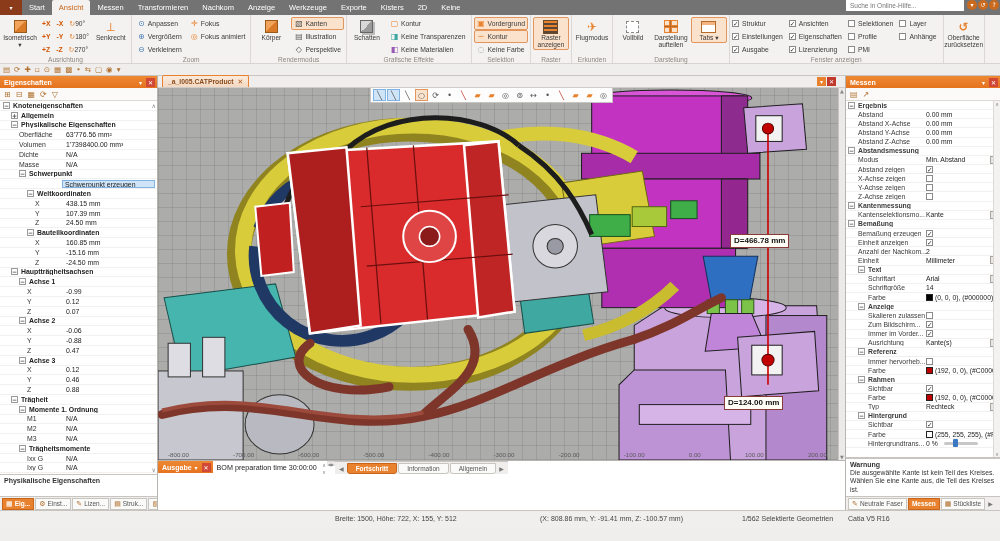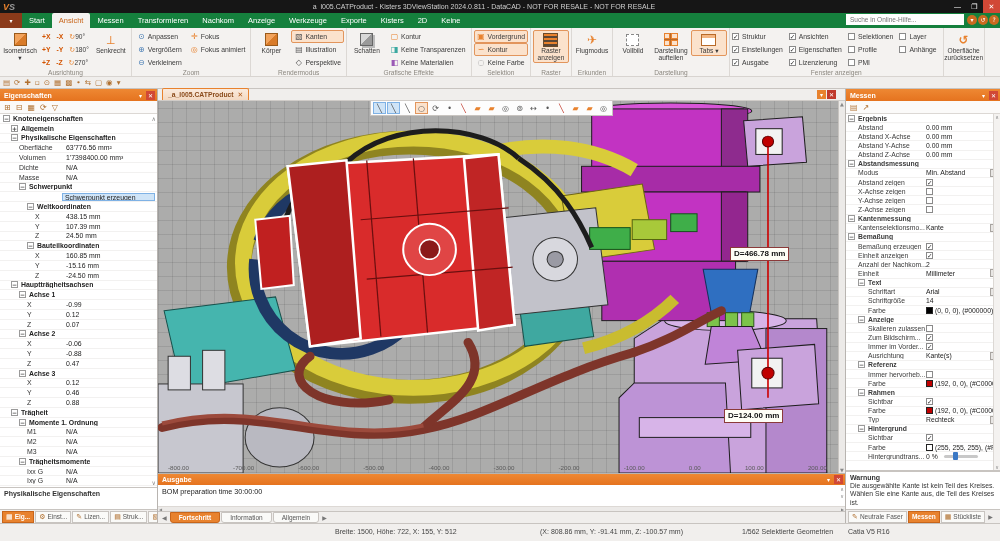--- a/index.html
+++ b/index.html
@@ -9,21 +9,21 @@
   .ic{font-family:"DejaVu Sans",sans-serif}
   
   .titlebar{height:13px;background:#161616;display:flex;align-items:center;color:#ddd}
   .logo{font-weight:bold;font-style:italic;font-size:9px;margin-left:3px;letter-spacing:0}
   .logo .v{color:#e8822e}.logo .s{color:#9a9a9a}
   .titletext{flex:1;text-align:center;font-size:7px;color:#cfcfcf;white-space:nowrap;overflow:hidden}
   .winctl{display:flex;height:13px}
   .winctl span{width:17px;text-align:center;line-height:13px;font-size:7px;color:#fff}
   .winctl .close{background:#d14836}
   
-  .tabrow{height:15px;background:#15803d;display:flex;align-items:center}
+  .tabrow{height:15px;background:#737373;display:flex;align-items:flex-start}
   .menubtn{width:22px;height:15px;background:#8b3a1a;color:#fff;text-align:center;line-height:15px;font-size:6px}
   .mtab{padding:0 7px;height:15px;line-height:15px;color:#fff;font-size:7.5px;white-space:nowrap}
   .mtab.active{background:#f4f2f0;color:#c8651a;border-radius:2px 2px 0 0}
   .tabspacer{flex:1}
   .helpsearch{width:118px;height:11px;border:none;background:#fff;font-size:6.5px;padding:0 4px;color:#666;margin:0 3px 2px 0;font-family:"Liberation Sans",sans-serif}
   .qbtn{width:10px;height:10px;border-radius:50%;background:#c96a1f;color:#fff;font-size:6px;text-align:center;line-height:10px;margin:0 1px 2px 0}
   
   .ribbon{height:49px;background:#f4f2f0;display:flex;border-bottom:1px solid #d8d4d0}
   .rgroup{position:relative;border-right:1px solid #dcd8d4;padding:2px 2px 9px 2px;display:flex;align-items:flex-start}
   .rglabel{position:absolute;bottom:0;left:0;right:0;text-align:center;font-size:6.6px;color:#8c8880;white-space:nowrap}
@@ -99,21 +99,21 @@
   .vti{width:13px;height:12px;text-align:center;line-height:12px;font-size:8px;color:#555;border:1px solid transparent}
   .vti.selb{background:#cfe4f7;border-color:#7fb2e5}
   .vti.sel{background:#fbe2cc;border-color:#e2955c}
   .vti.rd{color:#c0392b}.vti.or{color:#e8822e}
   .dim{position:absolute;background:#fefef6;border:1px solid #8b3a3a;padding:0 3px;font-size:8px;font-weight:bold;color:#111;line-height:12px;white-space:nowrap}
   .dim1{left:572px;top:146px}
   .dim2{left:566px;top:308px}
   .ruler{position:absolute;left:0;right:8px;bottom:2px;display:flex;justify-content:space-between;padding:0 10px;font-size:6.2px;color:#5a5a5a}
   .vscroll{position:absolute;right:0;top:0;bottom:0;width:7px;background:#eceae8;border-left:1px solid #c8c4c0;display:flex;flex-direction:column;justify-content:space-between;align-items:center;font-size:5px;color:#888}
   
-  .outpanel{height:50px;border-top:1px solid #b8b4b0;display:flex;flex-direction:column;background:#fff}
+  .outpanel{height:50px;border-top:1px solid #b8b4b0;display:flex;flex-direction:row;background:#fff}
   .outbody{height:21px;position:relative;background:#fff;font-size:7.2px;color:#222;padding:2px 10px 0 4px}
   .outbody .uv{position:absolute;right:1px;top:1px;font-size:5px;color:#888;line-height:1.4;text-align:center}
   .hscroll{height:5px;background:#eceae8;border-top:1px solid #ddd9d5;display:flex;justify-content:space-between;font-size:4px;color:#888;line-height:5px;padding:0 1px}
   .outtabs{height:13px;background:#f0eeec;border-top:1px solid #c8c4c0;display:flex;align-items:center;gap:1px;padding:0 2px}
   .otab{height:11px;line-height:10px;padding:0 8px;background:#fafaf8;border:1px solid #c8c4c0;border-radius:0 0 3px 3px;font-size:6.5px;color:#555}
   .otab.active{background:#e8822e;border-color:#c8651a;color:#fff;font-weight:bold}
   
   .mgrid{flex:1;position:relative;overflow:hidden;background:#fff}
   .mrow{display:flex;align-items:center;height:9.15px;position:relative;font-size:6.8px;border-bottom:1px solid #f2f1f0;padding-right:10px}
   .mrow .exp{width:7px;height:7px;border:1px solid #9a9a9a;background:#fff;font-size:6px;line-height:5.5px;text-align:center;color:#444;margin-right:3px;flex:none}
@@ -130,29 +130,20 @@
   .warn div{font-size:6.8px;color:#333;line-height:1.25;margin-top:1px}
   
   .statusbar{height:18px;background:#f1efed;border-top:1px solid #c8c4c0;position:relative;font-size:7px;color:#444}
   .statusbar span{position:absolute;top:4px;white-space:nowrap}
 </style>
 </head>
 <body>
 
 <div class="app">
 
-  <div class="titlebar">
-    <span class="logo"><span class="v">V</span><span class="s">S</span></span>
-    <span class="titletext">_a_l005.CATProduct - Kisters 3DViewStation 2024.0.811 - DataCAD - NOT FOR RESALE - NOT FOR RESALE</span>
-    <span class="winctl">
-      <span>—</span>
-      <span>❐</span>
-      <span class="close">✕</span>
-    </span>
-  </div>
 
   <div class="tabrow">
     <div class="menubtn ic">▾</div>
     <div style="display:flex" id="menu-tabs">
         <div class="mtab">Start</div>
         <div class="mtab active">Ansicht</div>
         <div class="mtab">Messen</div>
         <div class="mtab">Transformieren</div>
         <div class="mtab">Nachkom</div>
         <div class="mtab">Anzeige</div>

